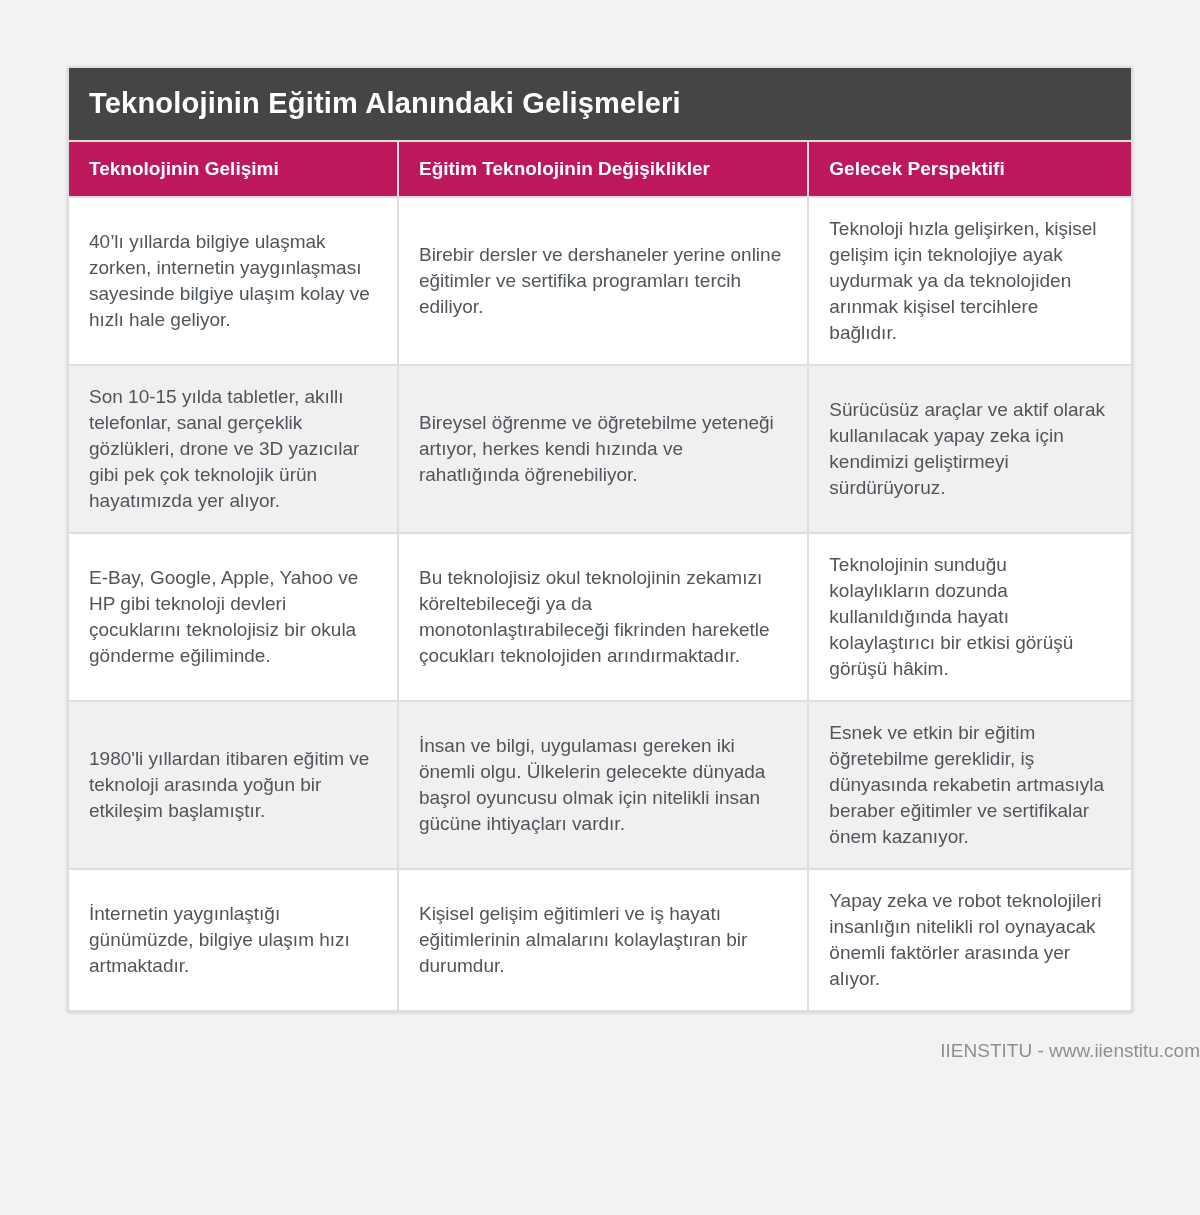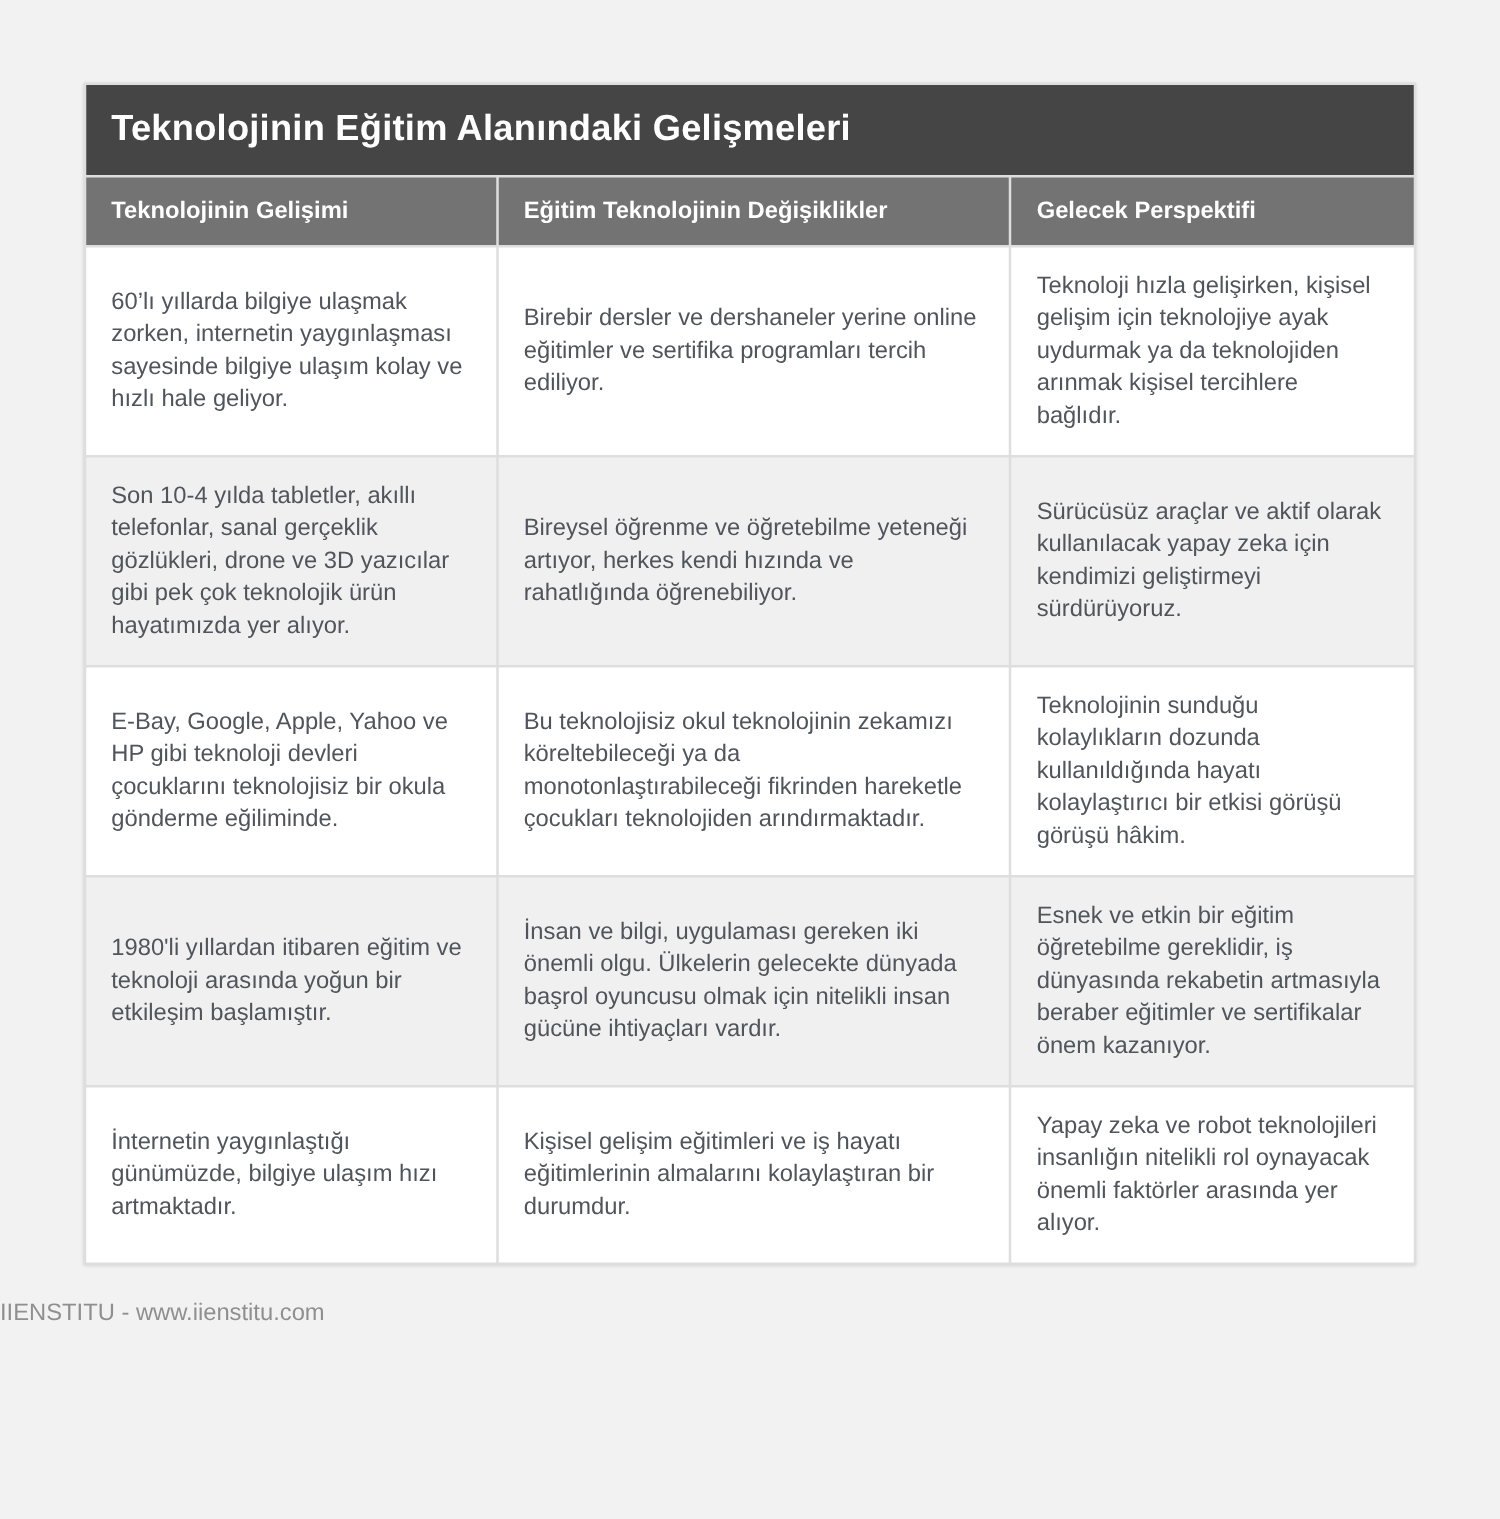--- a/index.html
+++ b/index.html
@@ -28,42 +28,42 @@
   th.title-cell {
     background: #454545;
     color: #ffffff;
     font-size: 29px;
     font-weight: bold;
     text-align: left;
     padding: 19px 20px 20px 20px;
     letter-spacing: 0.2px;
   }
   th.col-header {
-    background: #737373;
+    background: #be185d;
     color: #ffffff;
     font-size: 19px;
     font-weight: bold;
     text-align: left;
     padding: 16px 20px;
   }
   td.cell {
     background: #ffffff;
     color: #50555b;
     font-size: 19px;
     line-height: 26px;
     text-align: left;
     vertical-align: middle;
     padding: 18px 22px 18px 20px;
   }
   tr.alt td.cell {
     background: #f0f0f0;
   }
   .footer {
     margin-top: 28px;
-    text-align: left;
+    text-align: right;
     color: #8f8f8f;
     font-size: 19px;
   }
 </style>
 </head>
 <body>
 
 <div class="page">
   <div class="table-wrap">
     <table class="info-table">
@@ -77,26 +77,26 @@
           <th class="title-cell" colspan="3">Teknolojinin Eğitim Alanındaki Gelişmeleri</th>
         </tr>
         <tr>
           <th class="col-header">Teknolojinin Gelişimi</th>
           <th class="col-header">Eğitim Teknolojinin Değişiklikler</th>
           <th class="col-header">Gelecek Perspektifi</th>
         </tr>
       </thead>
       <tbody>
         <tr>
-          <td class="cell">60’lı yıllarda bilgiye ulaşmak zorken, internetin yaygınlaşması sayesinde bilgiye ulaşım kolay ve hızlı hale geliyor.</td>
+          <td class="cell">40’lı yıllarda bilgiye ulaşmak zorken, internetin yaygınlaşması sayesinde bilgiye ulaşım kolay ve hızlı hale geliyor.</td>
           <td class="cell">Birebir dersler ve dershaneler yerine online eğitimler ve sertifika programları tercih ediliyor.</td>
           <td class="cell">Teknoloji hızla gelişirken, kişisel gelişim için teknolojiye ayak uydurmak ya da teknolojiden arınmak kişisel tercihlere bağlıdır.</td>
         </tr>
         <tr class="alt">
-          <td class="cell">Son 10-4 yılda tabletler, akıllı telefonlar, sanal gerçeklik gözlükleri, drone ve 3D yazıcılar gibi pek çok teknolojik ürün hayatımızda yer alıyor.</td>
+          <td class="cell">Son 10-15 yılda tabletler, akıllı telefonlar, sanal gerçeklik gözlükleri, drone ve 3D yazıcılar gibi pek çok teknolojik ürün hayatımızda yer alıyor.</td>
           <td class="cell">Bireysel öğrenme ve öğretebilme yeteneği artıyor, herkes kendi hızında ve rahatlığında öğrenebiliyor.</td>
           <td class="cell">Sürücüsüz araçlar ve aktif olarak kullanılacak yapay zeka için kendimizi geliştirmeyi sürdürüyoruz.</td>
         </tr>
         <tr>
           <td class="cell">E-Bay, Google, Apple, Yahoo ve HP gibi teknoloji devleri çocuklarını teknolojisiz bir okula gönderme eğiliminde.</td>
           <td class="cell">Bu teknolojisiz okul teknolojinin zekamızı köreltebileceği ya da monotonlaştırabileceği fikrinden hareketle çocukları teknolojiden arındırmaktadır.</td>
           <td class="cell">Teknolojinin sunduğu kolaylıkların dozunda kullanıldığında hayatı kolaylaştırıcı bir etkisi görüşü görüşü hâkim.</td>
         </tr>
         <tr class="alt">
           <td class="cell">1980'li yıllardan itibaren eğitim ve teknoloji arasında yoğun bir etkileşim başlamıştır.</td>

